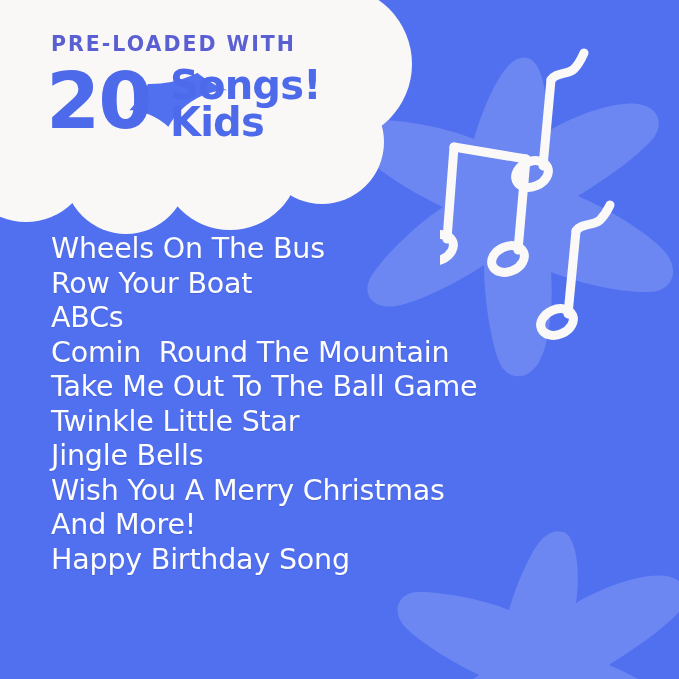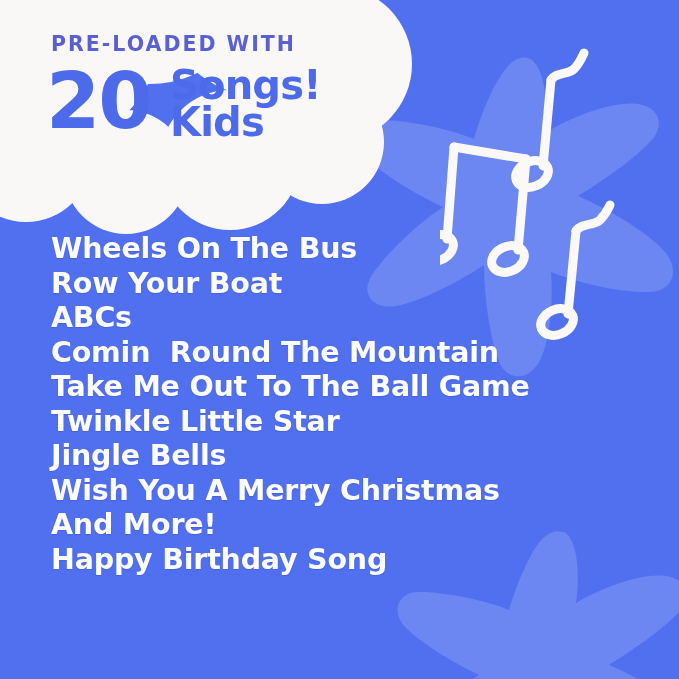--- a/index.html
+++ b/index.html
@@ -93,21 +93,21 @@
     position: absolute;
     left: 51px;
     top: 232px;
     margin: 0;
     padding: 0;
     list-style: none;
   }
   #song-list li {
     font-family: "DejaVu Sans", sans-serif;
     font-size: 28.5px;
-    font-weight: 700;
+    font-weight: 400;
     letter-spacing: -0.2px;
     line-height: 34.5px;
     color: #fdfdfd;
     white-space: pre;
     text-shadow: 0 1px 1px rgba(40, 60, 160, 0.25);
   }
   #song-list li.gapped {
   }
 
   

